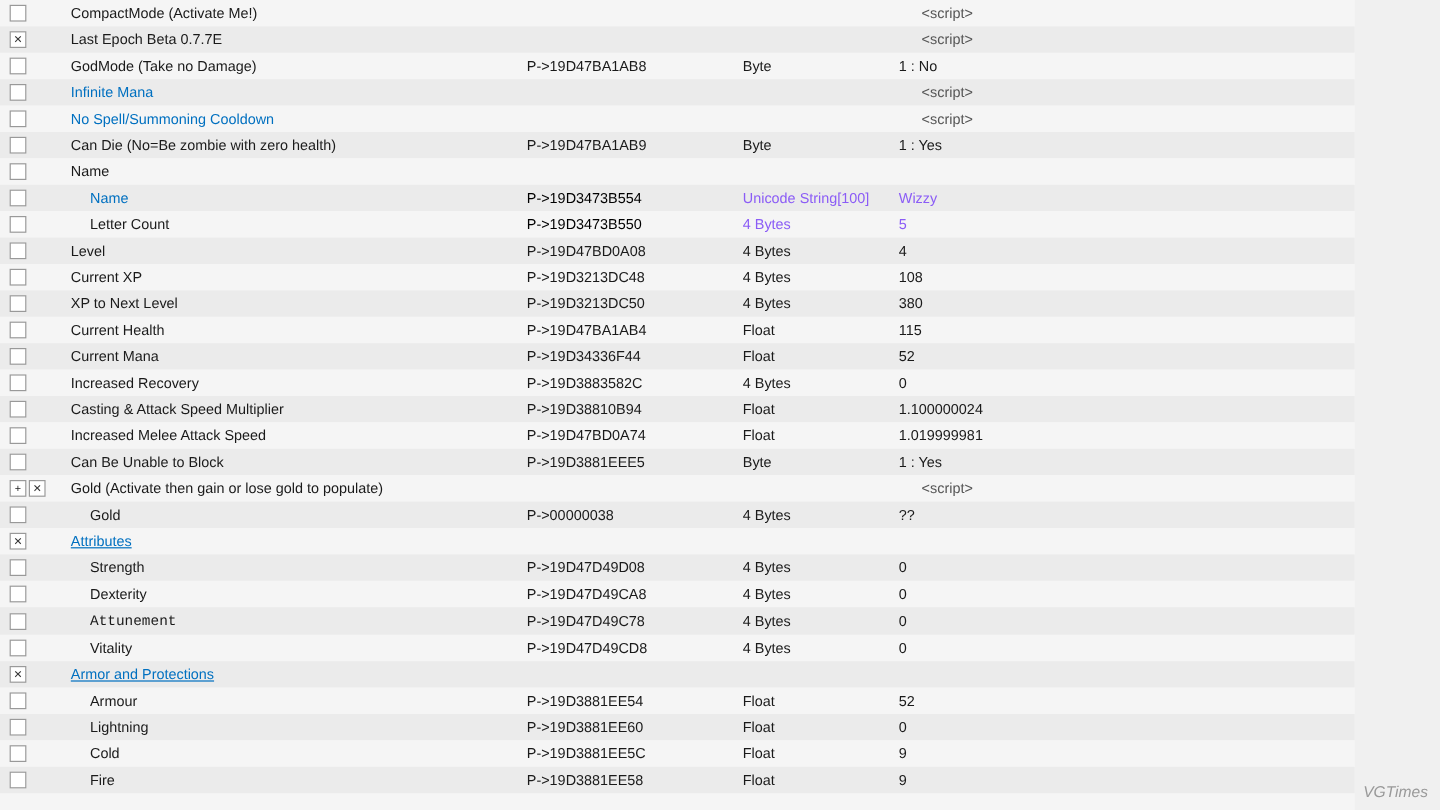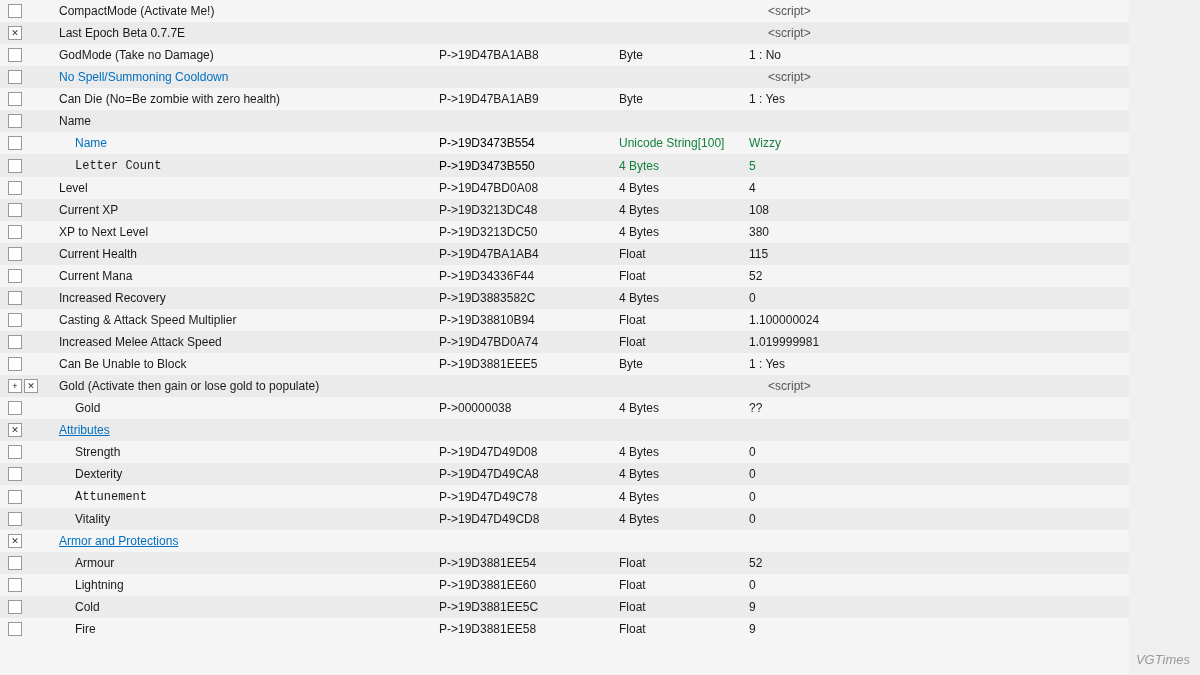--- a/index.html
+++ b/index.html
@@ -90,21 +90,21 @@
       content: '+';
       font-size: 9px;
     }
     .blue-text {
       color: #0070c0;
     }
     .blue-text-addr {
       color: #000000;
     }
     .blue-val {
-      color: #15803d;
+      color: #8b5cf6;
       text-align: center;
     }
     .script-tag {
       color: #555;
       margin-left: 19px;
     }
     .section-header {
       color: #0070c0;
       font-weight: normal;
       text-decoration: underline;
@@ -156,20 +156,31 @@
           <td class="col-address"><span>P-&gt;19D47BA1AB8</span></td>
           <td class="col-type"><span>Byte</span></td>
           <td class="col-value"><span>1 : No</span></td>
         </tr>
         <tr>
           <td class="col-checkbox">
             <div style="display:flex;align-items:center;gap:2px;padding-left:4px;">
               <div class="cb"></div>
             </div>
           </td>
+          <td class="col-name"><span class="blue-text">Infinite Mana</span></td>
+          <td class="col-address"></td>
+          <td class="col-type"></td>
+          <td class="col-value"><span class="script-tag">&lt;script&gt;</span></td>
+        </tr>
+        <tr>
+          <td class="col-checkbox">
+            <div style="display:flex;align-items:center;gap:2px;padding-left:4px;">
+              <div class="cb"></div>
+            </div>
+          </td>
           <td class="col-name"><span class="blue-text">No Spell/Summoning Cooldown</span></td>
           <td class="col-address"></td>
           <td class="col-type"></td>
           <td class="col-value"><span class="script-tag">&lt;script&gt;</span></td>
         </tr>
         <tr>
           <td class="col-checkbox">
             <div style="display:flex;align-items:center;gap:2px;padding-left:4px;">
               <div class="cb"></div>
             </div>
@@ -200,21 +211,21 @@
           <td class="col-address"><span class="blue-text-addr">P-&gt;19D3473B554</span></td>
           <td class="col-type"><span class="blue-val">Unicode String[100]</span></td>
           <td class="col-value"><span class="blue-val">Wizzy</span></td>
         </tr>
         <tr>
           <td class="col-checkbox">
             <div style="display:flex;align-items:center;gap:2px;padding-left:4px;">
               <div class="cb"></div>
             </div>
           </td>
-          <td class="col-name"><span style="padding-left: 16px; font-family: Liberation Mono, monospace;">Letter Count</span></td>
+          <td class="col-name"><span style="padding-left: 16px;">Letter Count</span></td>
           <td class="col-address"><span class="blue-text-addr">P-&gt;19D3473B550</span></td>
           <td class="col-type"><span class="blue-val">4 Bytes</span></td>
           <td class="col-value"><span class="blue-val">5</span></td>
         </tr>
         <tr>
           <td class="col-checkbox">
             <div style="display:flex;align-items:center;gap:2px;padding-left:4px;">
               <div class="cb"></div>
             </div>
           </td>

